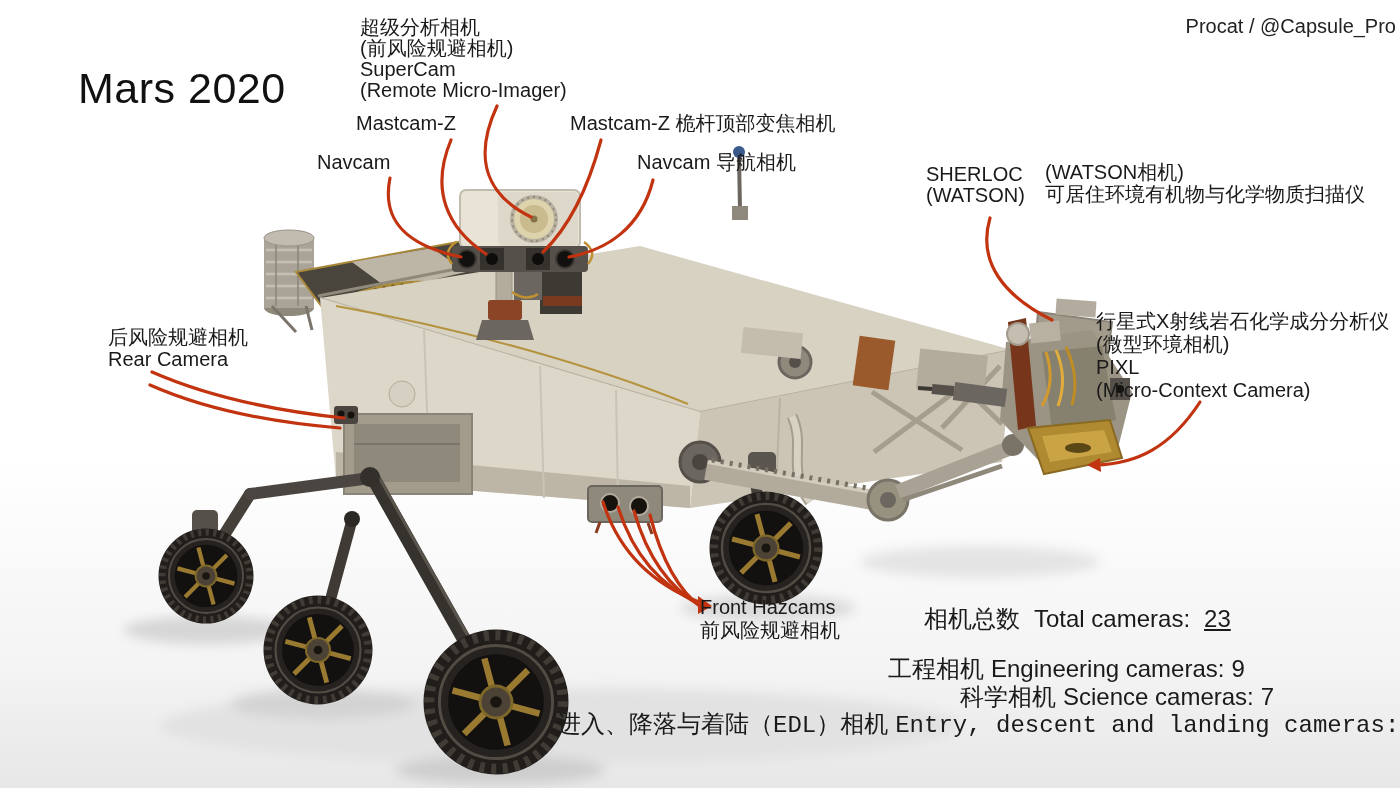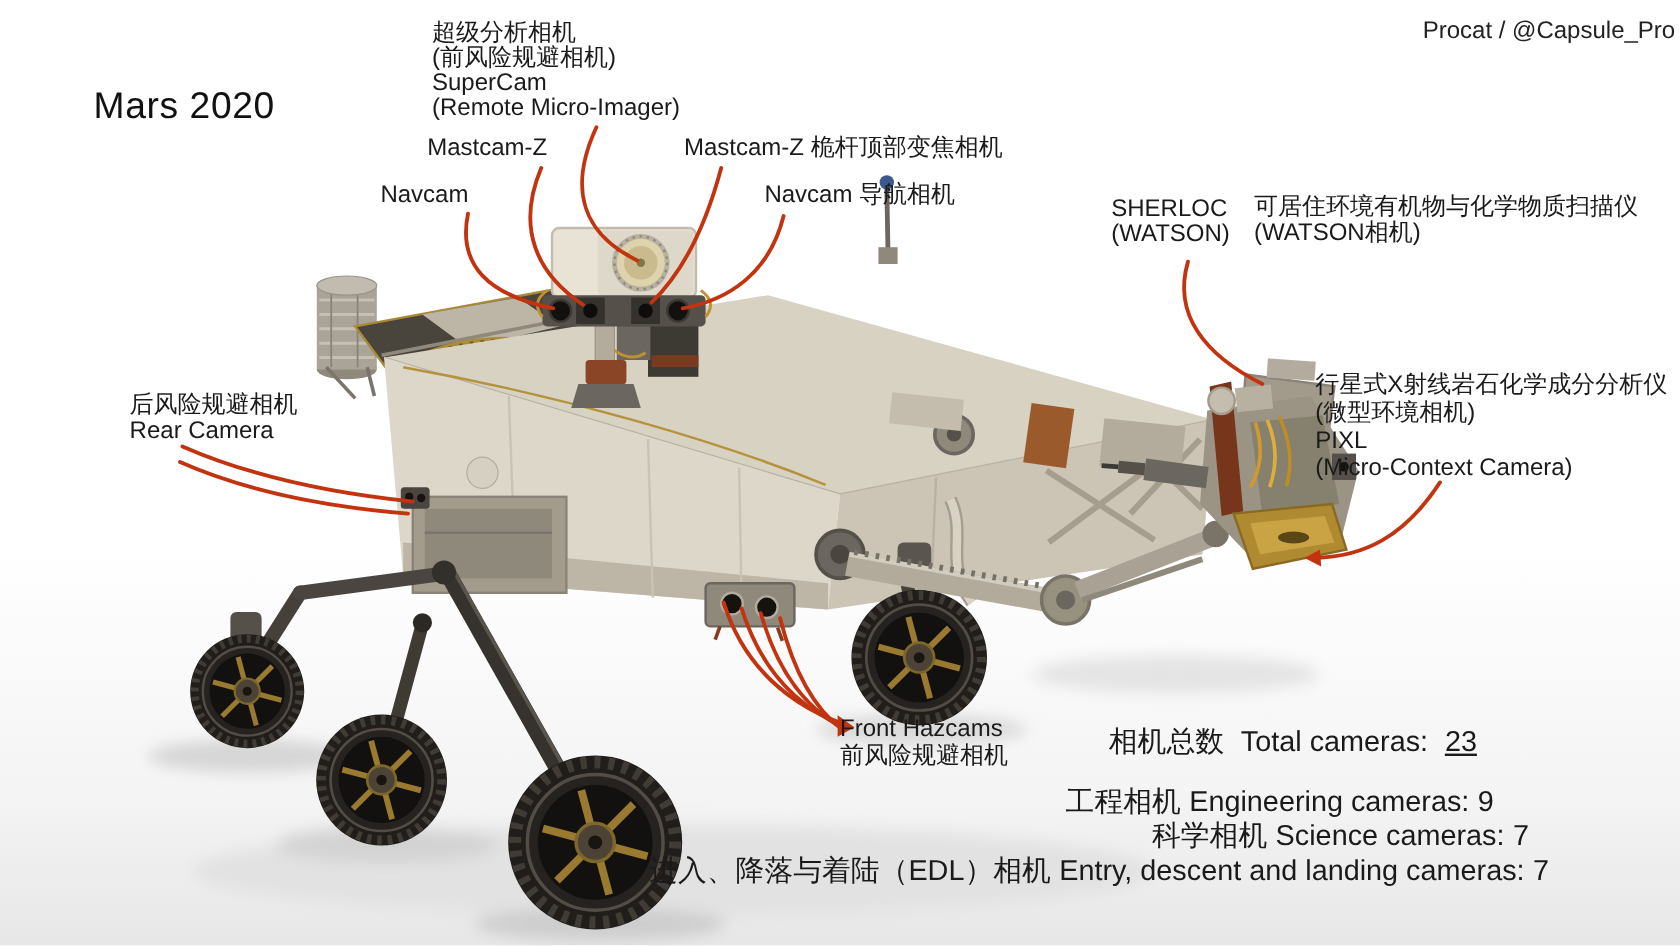--- a/index.html
+++ b/index.html
@@ -4,21 +4,21 @@
 <style>
   html,body{margin:0;padding:0;background:#fff;}
   .stage{
     position:relative;width:1400px;height:788px;overflow:hidden;
     font-family:"Liberation Sans",sans-serif;color:#1a1a1a;
     background:linear-gradient(to bottom,#ffffff 0%,#ffffff 58%,#f4f4f4 84%,#e7e7e7 100%);
   }
   .stage svg{position:absolute;left:0;top:0;}
   .lbl{position:absolute;font-size:20px;line-height:21px;white-space:nowrap;color:#1a1a1a;}
   .ctr{text-align:left;}
-  .title{position:absolute;left:78px;top:66px;font-size:31px;line-height:44px;letter-spacing:.5px;color:#111;text-align:center;}
+  .title{position:absolute;left:78px;top:66px;font-size:43px;line-height:44px;letter-spacing:.5px;color:#111;text-align:center;}
   .credit{position:absolute;left:1150px;top:15px;width:246px;text-align:right;font-size:20px;color:#222;}
   .stat{position:absolute;font-size:24px;line-height:27px;white-space:nowrap;}
   .stat .en{margin-left:7px;}
   .stat .val{margin-left:7px;}
   .stat.row-total .en{margin-left:14px;}
   .stat.row-total .val{margin-left:14px;text-decoration:underline;}
   .lh22{line-height:22px;}
   .lh23{line-height:23px;}
 </style>
 </head>
@@ -236,22 +236,22 @@
   <div class="lbl" style="left:356px;top:113px;">Mastcam-Z</div>
   <div class="lbl" style="left:570px;top:113px;">Mastcam-Z 桅杆顶部变焦相机</div>
   <div class="lbl" style="left:317px;top:152px;">Navcam</div>
   <div class="lbl" style="left:637px;top:152px;">Navcam 导航相机</div>
 
   <div class="lbl ctr" style="left:926px;top:164px;width:120px;">
     <div>SHERLOC</div>
     <div>(WATSON)</div>
   </div>
   <div class="lbl ctr lh22" style="left:1045px;top:161px;width:288px;">
+    <div>(WATSON相机)</div>
     <div>可居住环境有机物与化学物质扫描仪</div>
-    <div>(WATSON相机)</div>
   </div>
 
   <div class="lbl ctr lh23" style="left:1096px;top:310px;width:300px;">
     <div>行星式X射线岩石化学成分分析仪</div>
     <div>(微型环境相机)</div>
     <div>PIXL</div>
     <div>(Micro-Context Camera)</div>
   </div>
 
   <div class="lbl ctr lh22" style="left:108px;top:326px;width:150px;">
@@ -266,17 +266,17 @@
 
   <div class="stat row-total" style="left:924px;top:605px;">
     <span class="cn">相机总数</span><span class="en">Total cameras:</span><span class="val">23</span>
   </div>
   <div class="stat ctr" style="left:888px;top:655px;width:380px;">
     <span class="cn">工程相机</span><span class="en">Engineering cameras:</span><span class="val">9</span>
   </div>
   <div class="stat ctr" style="left:960px;top:683px;width:340px;">
     <span class="cn">科学相机</span><span class="en">Science cameras:</span><span class="val">7</span>
   </div>
-  <div class="stat ctr" style="left:541px;top:712px;width:760px;">
+  <div class="stat ctr" style="left:557px;top:712px;width:760px;font-family:Liberation Mono, monospace;">
     <span class="cn">进入、降落与着陆（EDL）相机</span><span class="en">Entry, descent and landing cameras:</span><span class="val">7</span>
   </div>
 
 </div>
 
 </body></html>

